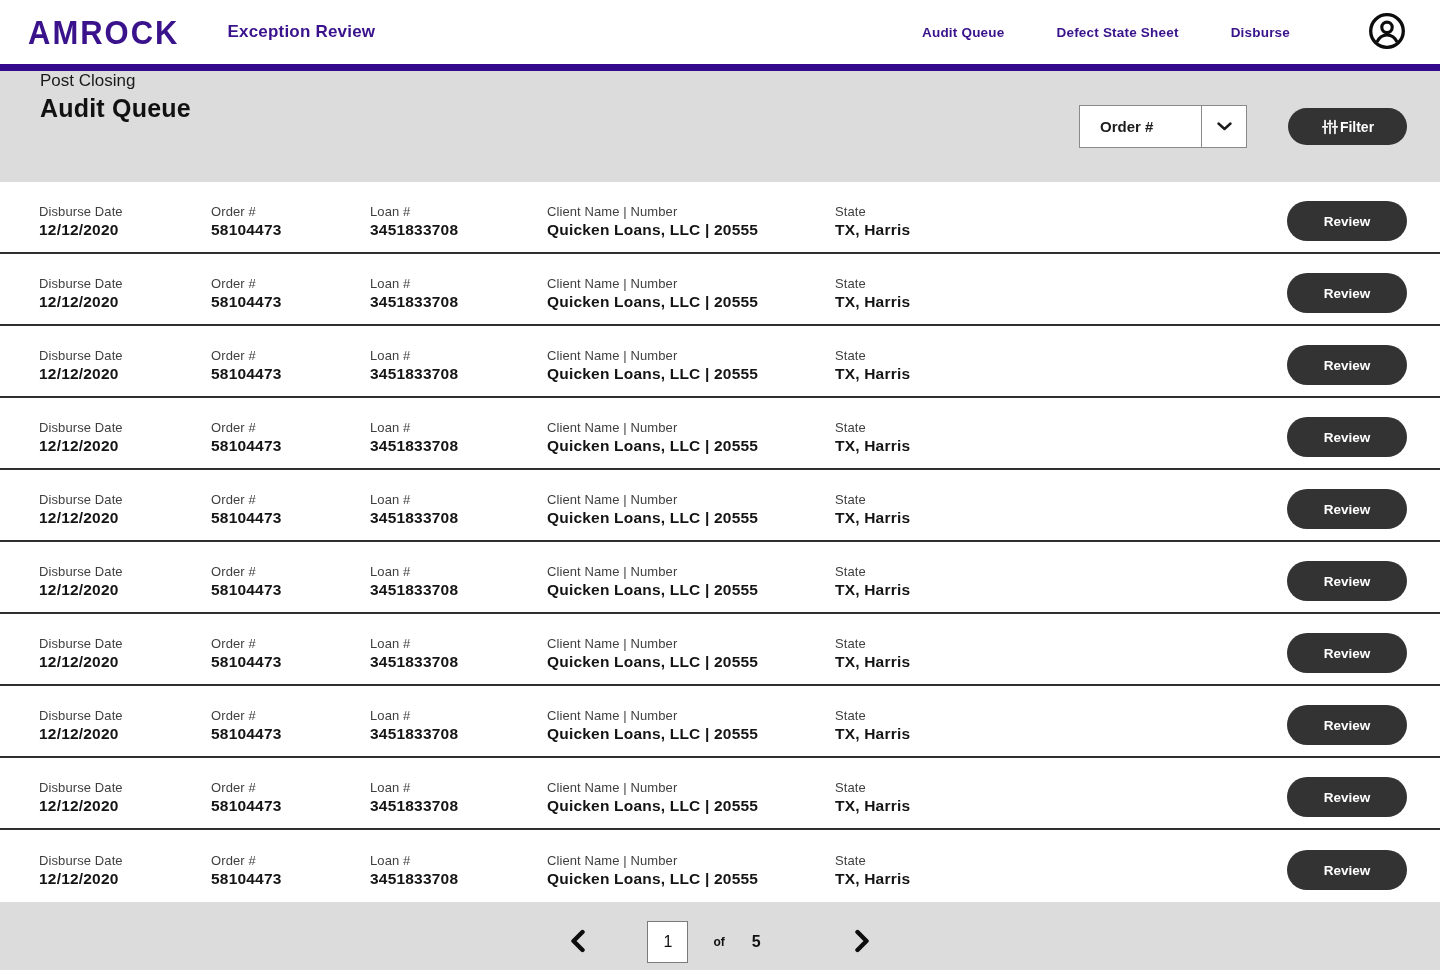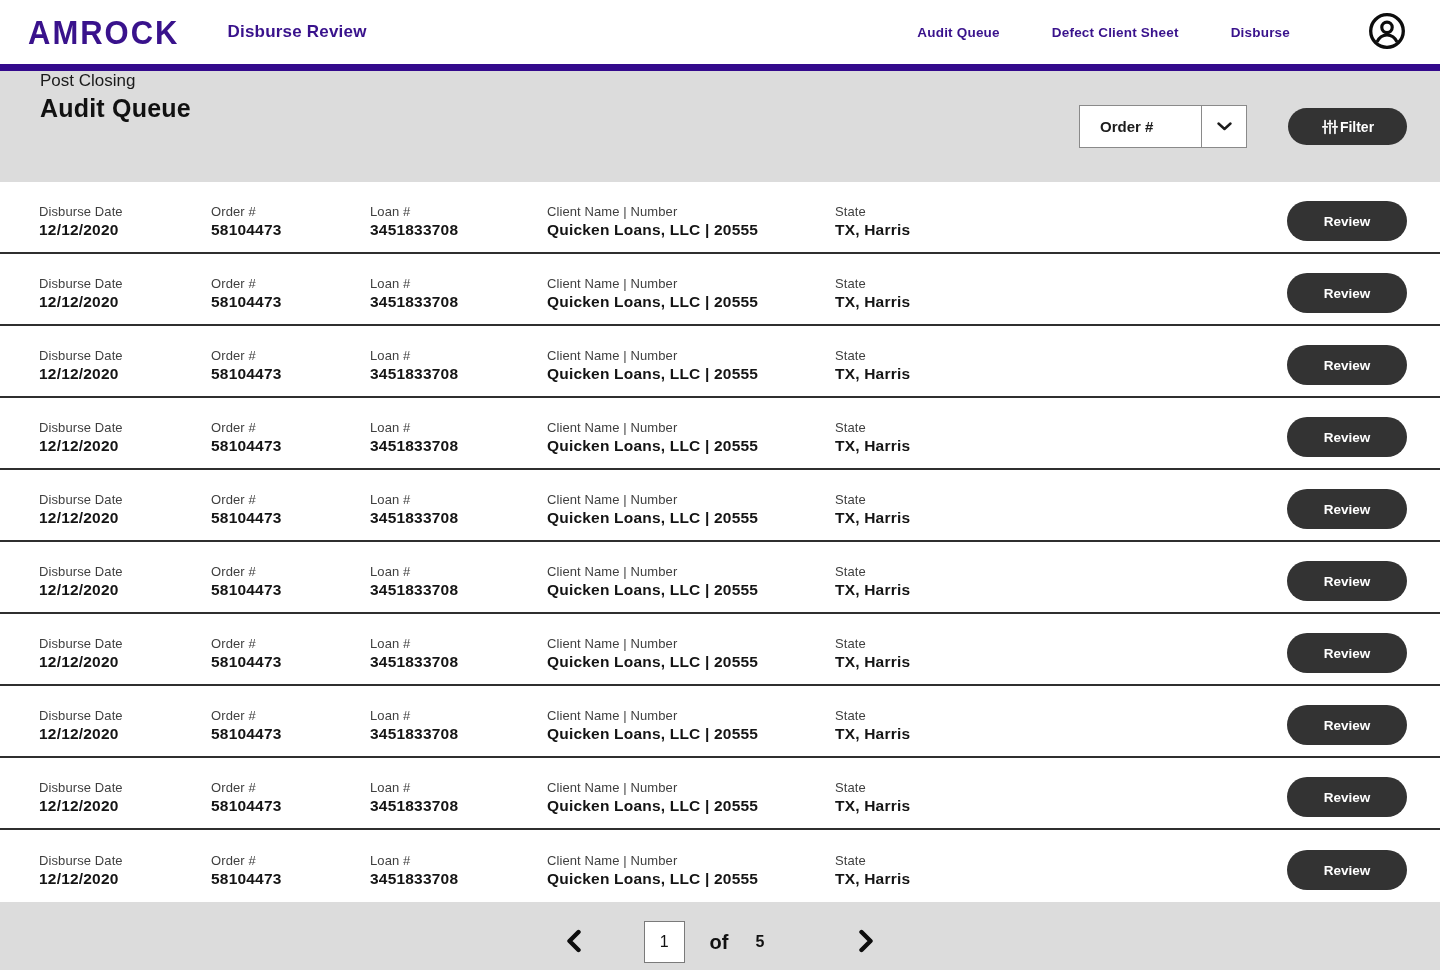--- a/index.html
+++ b/index.html
@@ -188,33 +188,33 @@
   .page-box{
     width:41px;height:42px;
     background:#fff;
     border:1px solid #7a7a7a;
     display:flex;align-items:center;justify-content:center;
     font-size:16px;
     color:#111;
     margin-left:50px;
     cursor:text;
   }
-  .of-lbl{font-size:20px;font-weight:700;color:#111;margin-left:25px;}
+  .of-lbl{font-size:12px;font-weight:700;color:#111;margin-left:25px;}
   .total-pages{font-size:16px;font-weight:700;color:#111;margin-left:27px;margin-right:48px;}
   .next-gap{margin-left:34px;}
 </style>
 </head>
 <body>
 
 <div class="header">
   <div class="logo">AMROCK</div>
-  <div class="app-title">Disburse Review</div>
+  <div class="app-title">Exception Review</div>
   <div class="nav">
     <button class="nav-item">Audit Queue</button>
-    <button class="nav-item">Defect Client Sheet</button>
+    <button class="nav-item">Defect State Sheet</button>
     <button class="nav-item">Disburse</button>
   </div>
   <button class="avatar">
     <span>
       <svg width="38" height="38" viewBox="0 0 24 24" fill="none">
         <circle cx="12" cy="12" r="10.3" stroke="#0d0d0d" stroke-width="2.1"></circle>
         <circle cx="12" cy="9.7" r="3.3" stroke="#0d0d0d" stroke-width="2"></circle>
         <path d="M5.7 18.9c1.3-2.9 3.6-4.4 6.3-4.4s5 1.5 6.3 4.4" stroke="#0d0d0d" stroke-width="2" fill="none"></path>
       </svg>
     </span>

